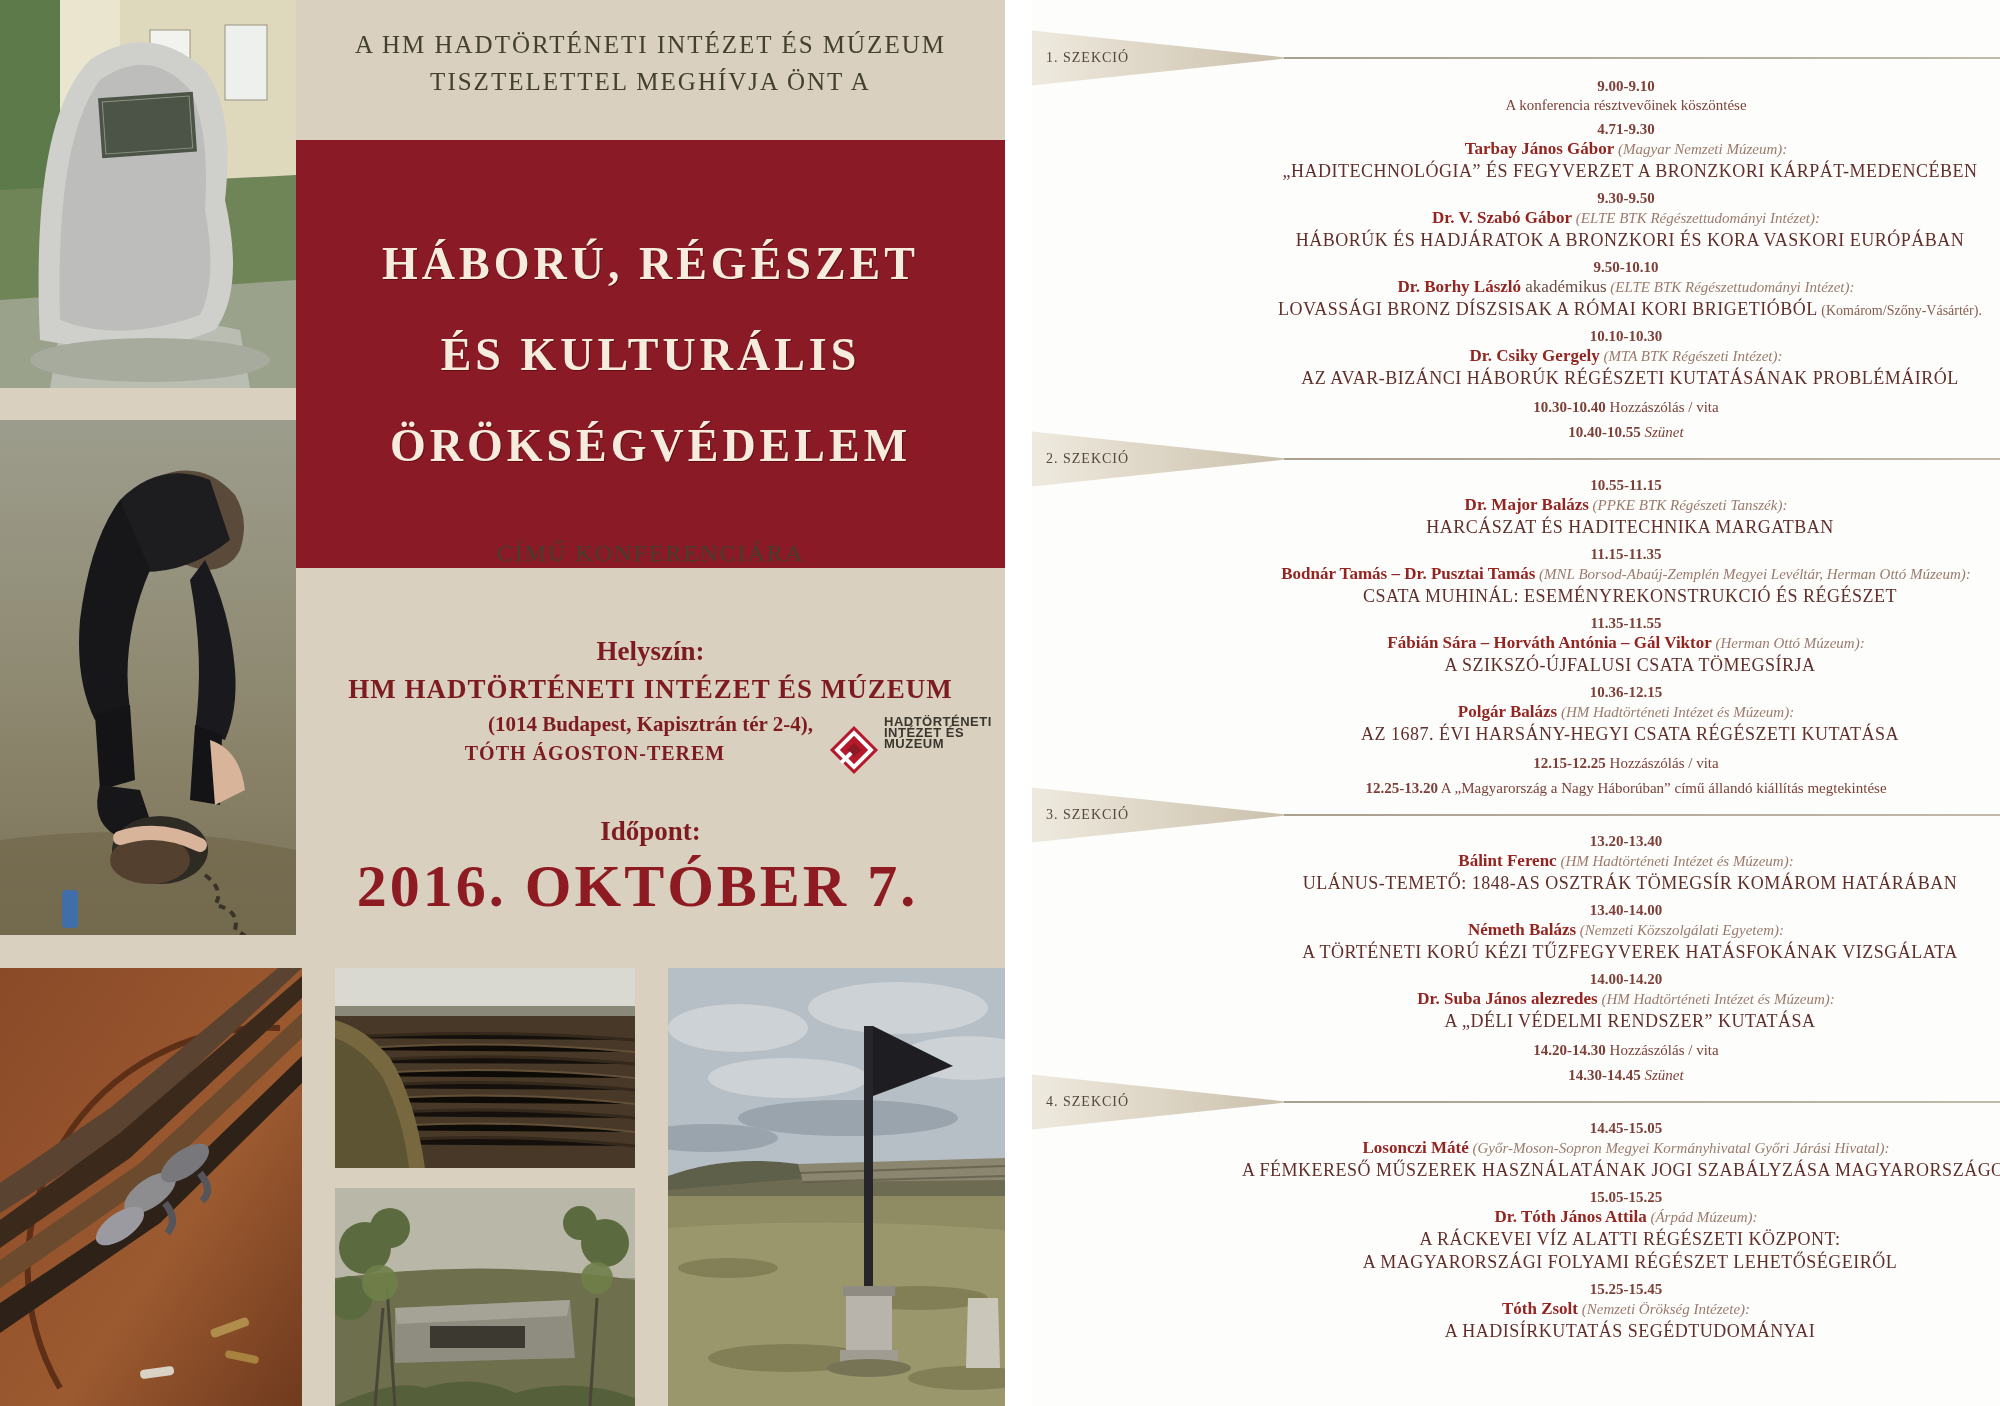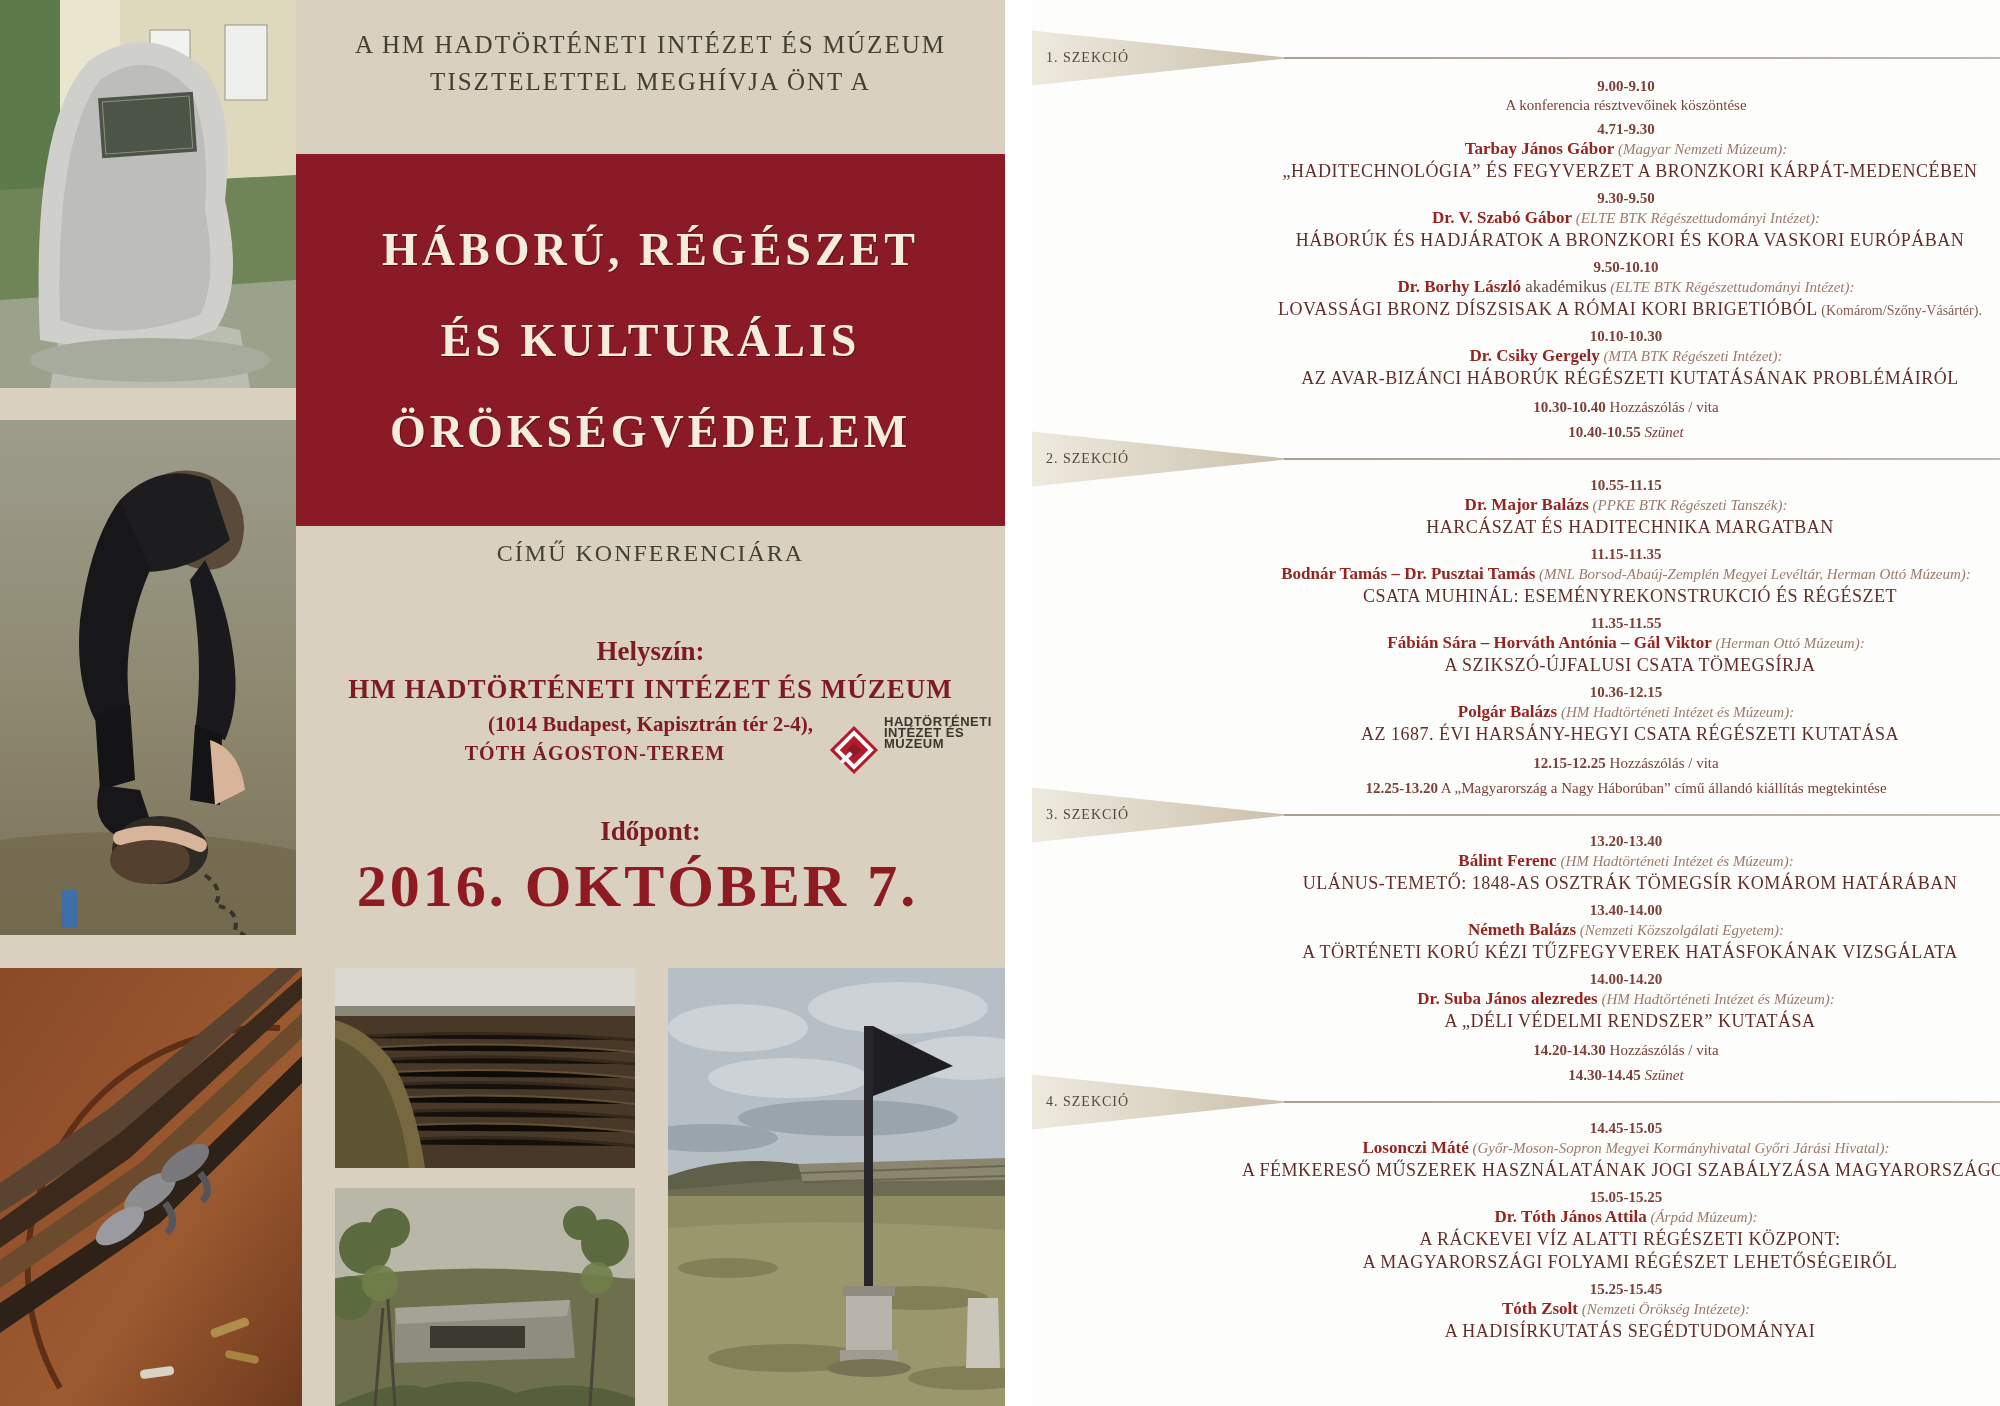--- a/index.html
+++ b/index.html
@@ -7,21 +7,21 @@
     width:2000px;height:1406px;position:relative;overflow:hidden;
     font-family:"Liberation Serif","DejaVu Serif",serif;
     background:#ffffff;
   }
   
   .poster{position:absolute;left:0;top:0;width:1005px;height:1406px;background:#d9d0c0;}
   .photo{position:absolute;overflow:hidden;}
   .photo svg{display:block;}
   .invite{position:absolute;left:296px;top:26px;width:709px;text-align:center;
     color:#43402f;font-size:25px;letter-spacing:2px;line-height:37px;}
-  .titlebox{position:absolute;left:296px;top:154px;width:709px;height:372px;background:#8a1a25;
+  .titlebox{position:absolute;left:296px;top:140px;width:709px;height:428px;background:#8a1a25;
     display:flex;flex-direction:column;justify-content:center;align-items:center;gap:38px;}
   .titlebox .tline{color:#f5ecdd;font-size:46px;font-weight:bold;letter-spacing:4px;text-shadow:1px 1px 0 rgba(60,0,0,.5);}
   .subtitle{position:absolute;left:296px;top:540px;width:709px;text-align:center;
     color:#43402f;font-size:24px;letter-spacing:2px;}
   .venue-label{position:absolute;left:296px;top:636px;width:709px;text-align:center;
     color:#7e1b20;font-size:27px;font-weight:bold;}
   .venue-name{position:absolute;left:296px;top:674px;width:709px;text-align:center;
     color:#7e1b20;font-size:27px;font-weight:bold;letter-spacing:1px;}
   .venue-address{position:absolute;left:296px;top:712px;width:709px;text-align:center;
     color:#7e1b20;font-size:21px;font-weight:bold;}

